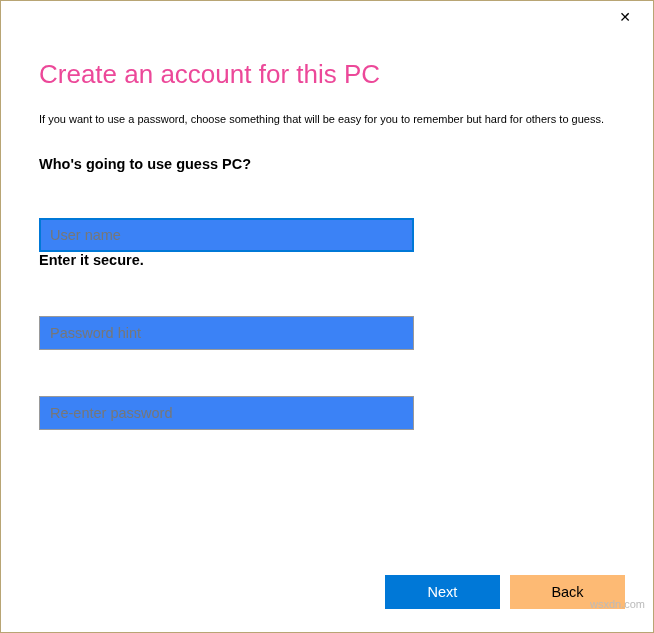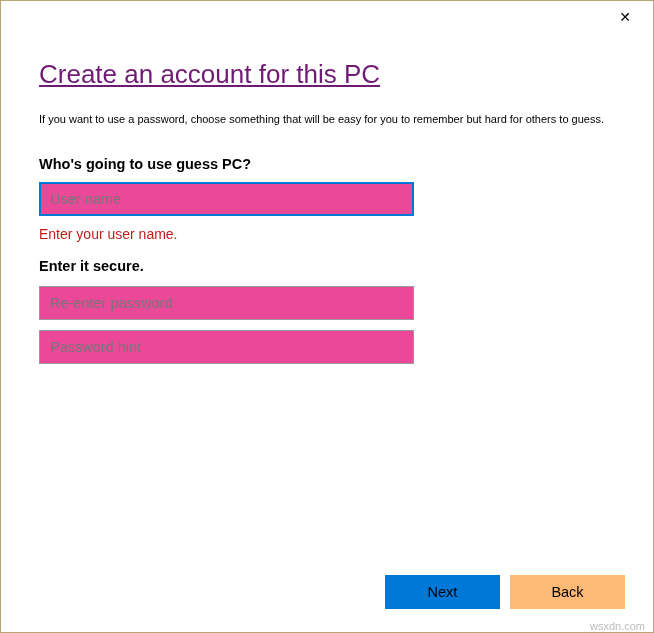--- a/index.html
+++ b/index.html
@@ -37,23 +37,22 @@
     }
     .content {
       flex: 1;
       padding: 28px 38px 20px 38px;
       display: flex;
       flex-direction: column;
     }
     .heading {
       font-size: 26px;
       font-weight: 400;
-      color: #701a75;
+      color: #ec4899;
       margin-bottom: 22px;
-      text-decoration: underline;
     }
     .description {
       font-size: 11px;
       color: #000;
       line-height: 1.45;
       margin-bottom: 28px;
     }
     .section-label {
       font-size: 14.5px;
       font-weight: 600;
@@ -62,23 +61,24 @@
     }
     .field-wrap {
       width: 375px;
     }
     .text-input {
       width: 100%;
       height: 34px;
       padding: 0 10px;
       font-size: 14.5px;
       border: 1px solid #999;
-      background: #ec4899;
+      background: #3b82f6;
       color: #000;
       outline: none;
+      margin-top: 36px;
     }
     .text-input::placeholder {
       color: #777;
     }
     .text-input.focused {
       border: 2px solid #0078d7;
       padding: 0 9px;
     }
     .error-text {
       font-size: 14px;
@@ -103,29 +103,29 @@
     }
     .btn {
       width: 115px;
       height: 34px;
       border: none;
       font-size: 14.5px;
       cursor: default;
     }
     .btn-primary {
       background: #0078d7;
-      color: #000000;
+      color: #ffffff;
     }
     .btn-secondary {
       background: #fdba74;
       color: #000;
     }
     .watermark {
       position: absolute;
-      bottom: 0;
+      bottom: 22px;
       right: 8px;
       font-size: 11px;
       color: #bbb;
       font-family: Arial, sans-serif;
     }
   </style>
 </head>
 <body>
 
 <div class="titlebar">
@@ -135,29 +135,28 @@
 </div>
 
 <div class="content">
   <h1 class="heading">Create an account for this PC</h1>
   <p class="description">If you want to use a password, choose something that will be easy for you to remember but hard for others to guess.</p>
 
   <div class="section-label">Who's going to use guess PC?</div>
   <div class="field-wrap">
     <input type="text" class="text-input focused" placeholder="User name" style="">
   </div>
-  <div class="error-text">Enter your user name.</div>
 
   <div class="section-label secure">Enter it secure.</div>
 
   <div class="field-wrap stack-field">
-    <input type="password" class="text-input" placeholder="Re-enter password" style="">
+    <input type="text" class="text-input" placeholder="Password hint" style="">
   </div>
   <div class="field-wrap stack-field">
-    <input type="text" class="text-input" placeholder="Password hint" style="">
+    <input type="password" class="text-input" placeholder="Re-enter password" style="">
   </div>
 </div>
 
 <div class="footer">
   <button class="btn btn-primary">Next</button>
   <button class="btn btn-secondary">Back</button>
 </div>
 
 <div class="watermark">wsxdn.com</div>
 

